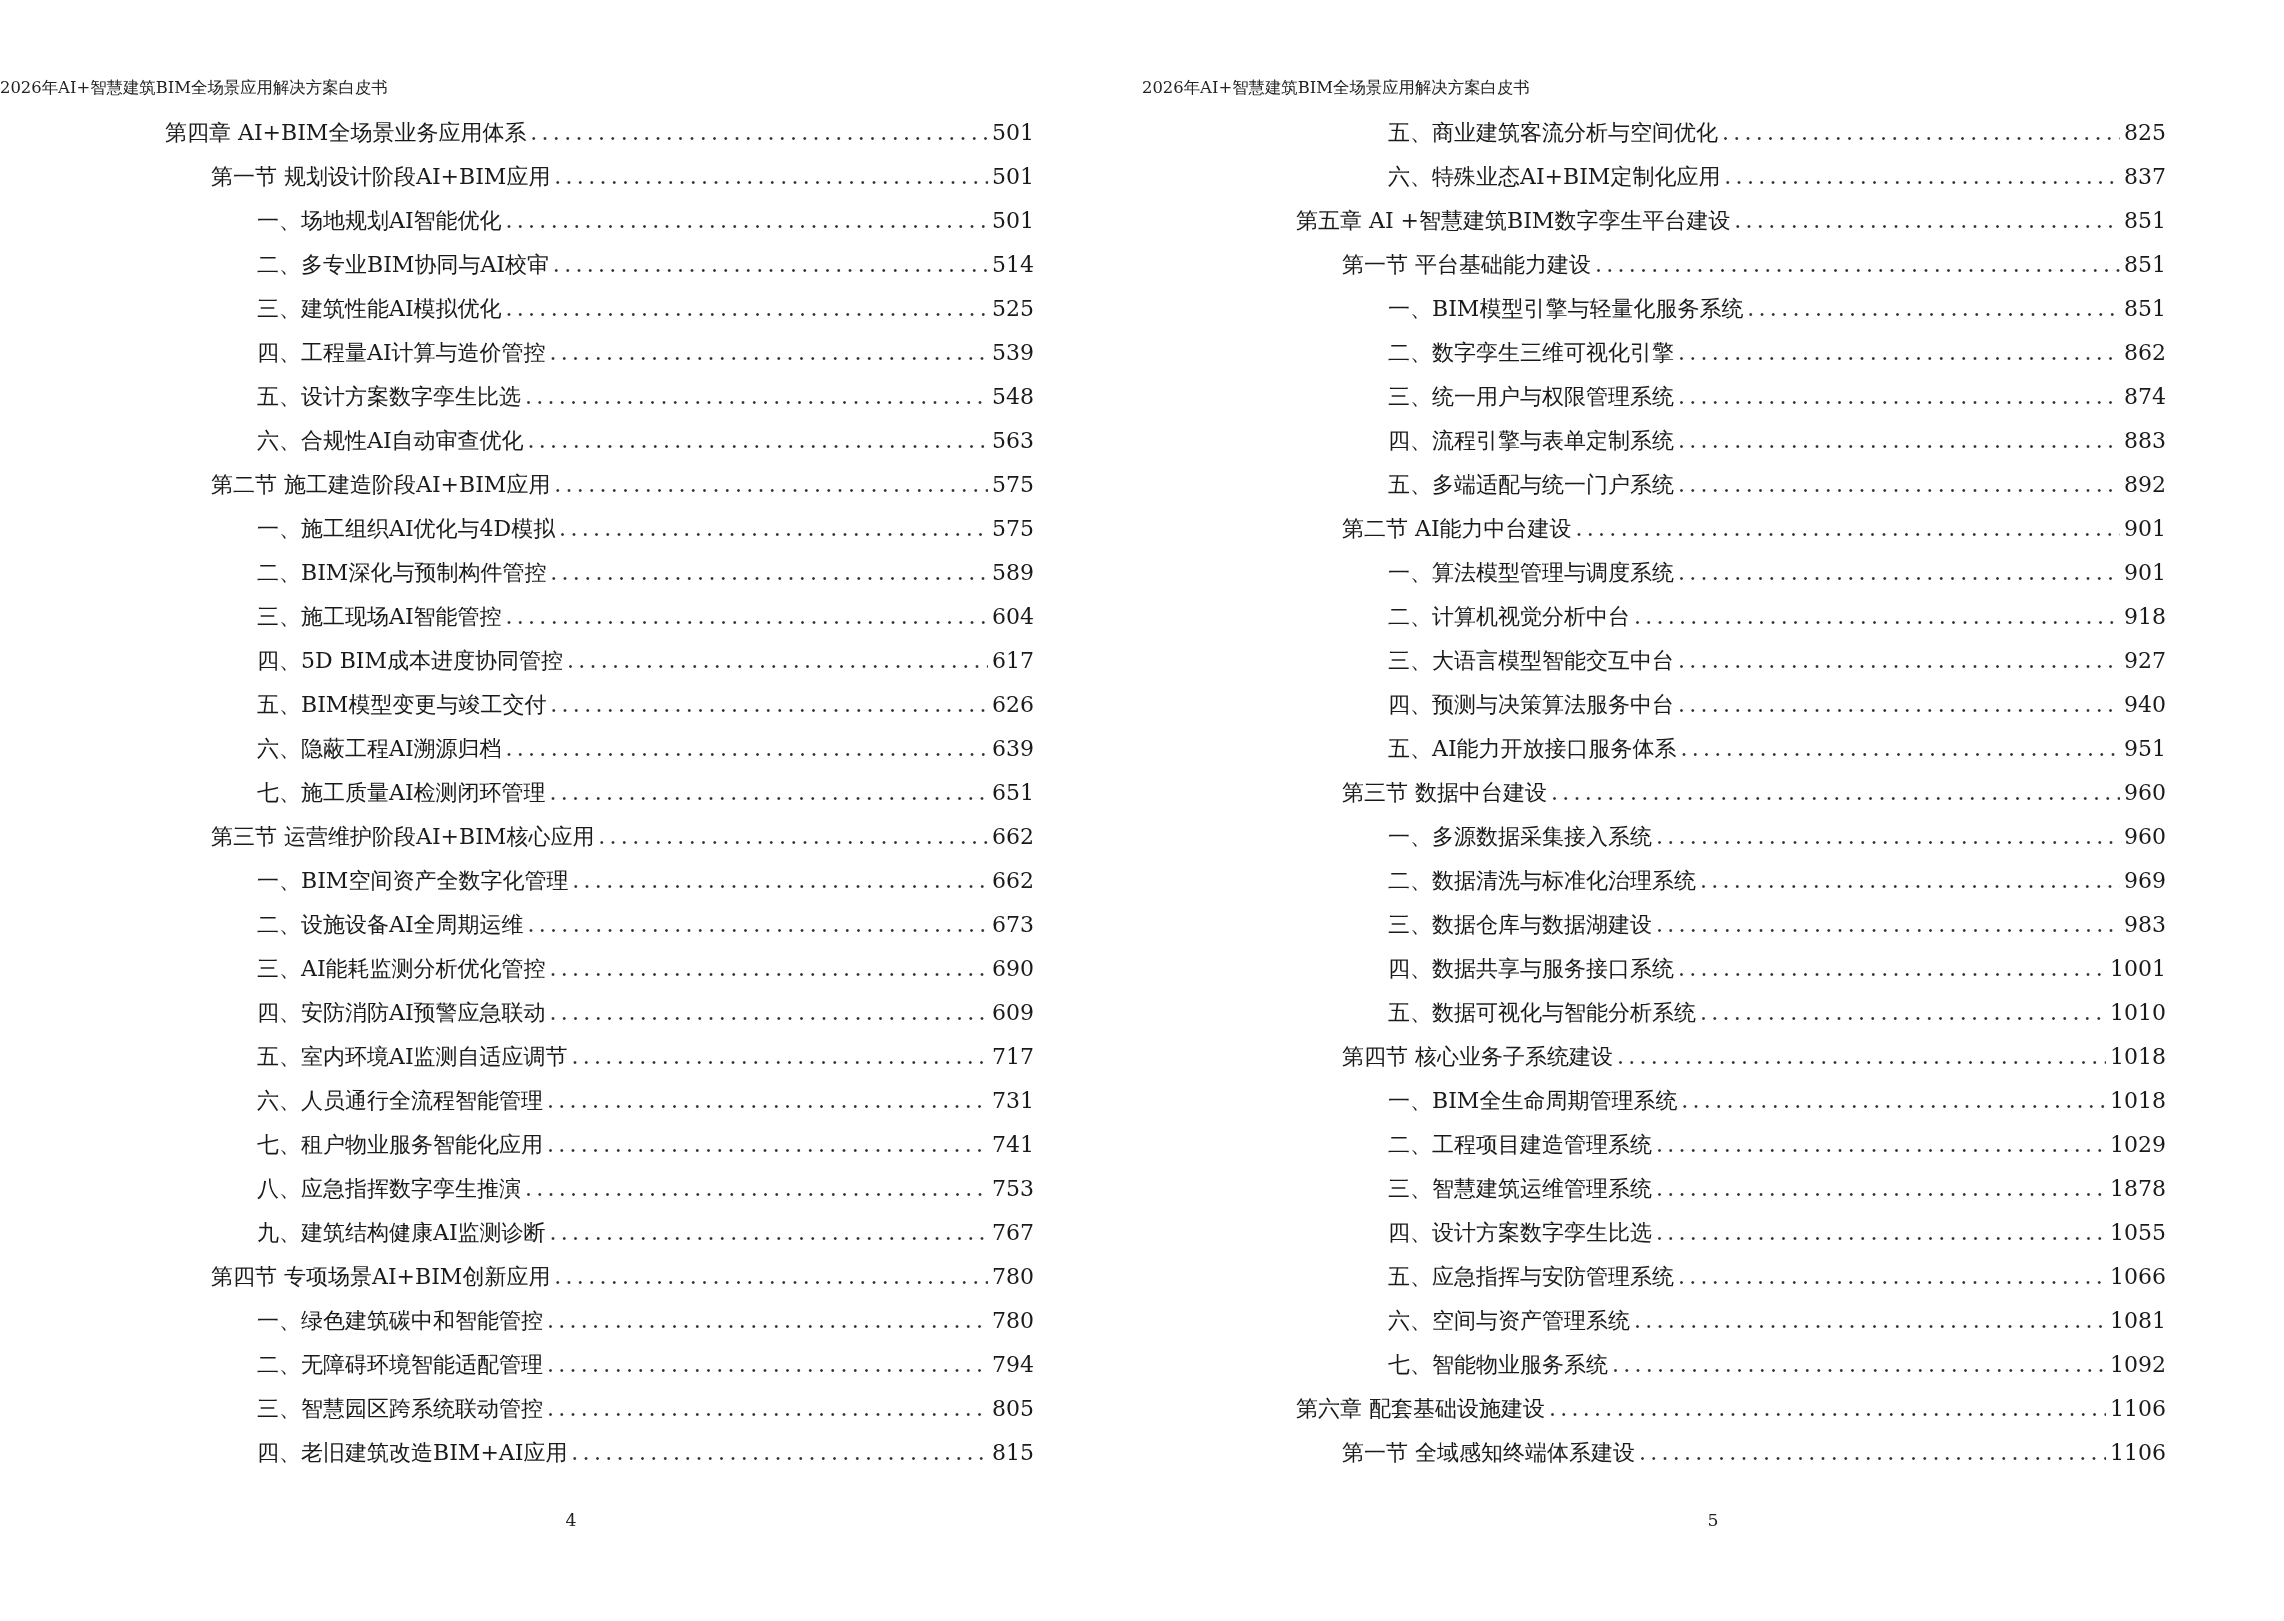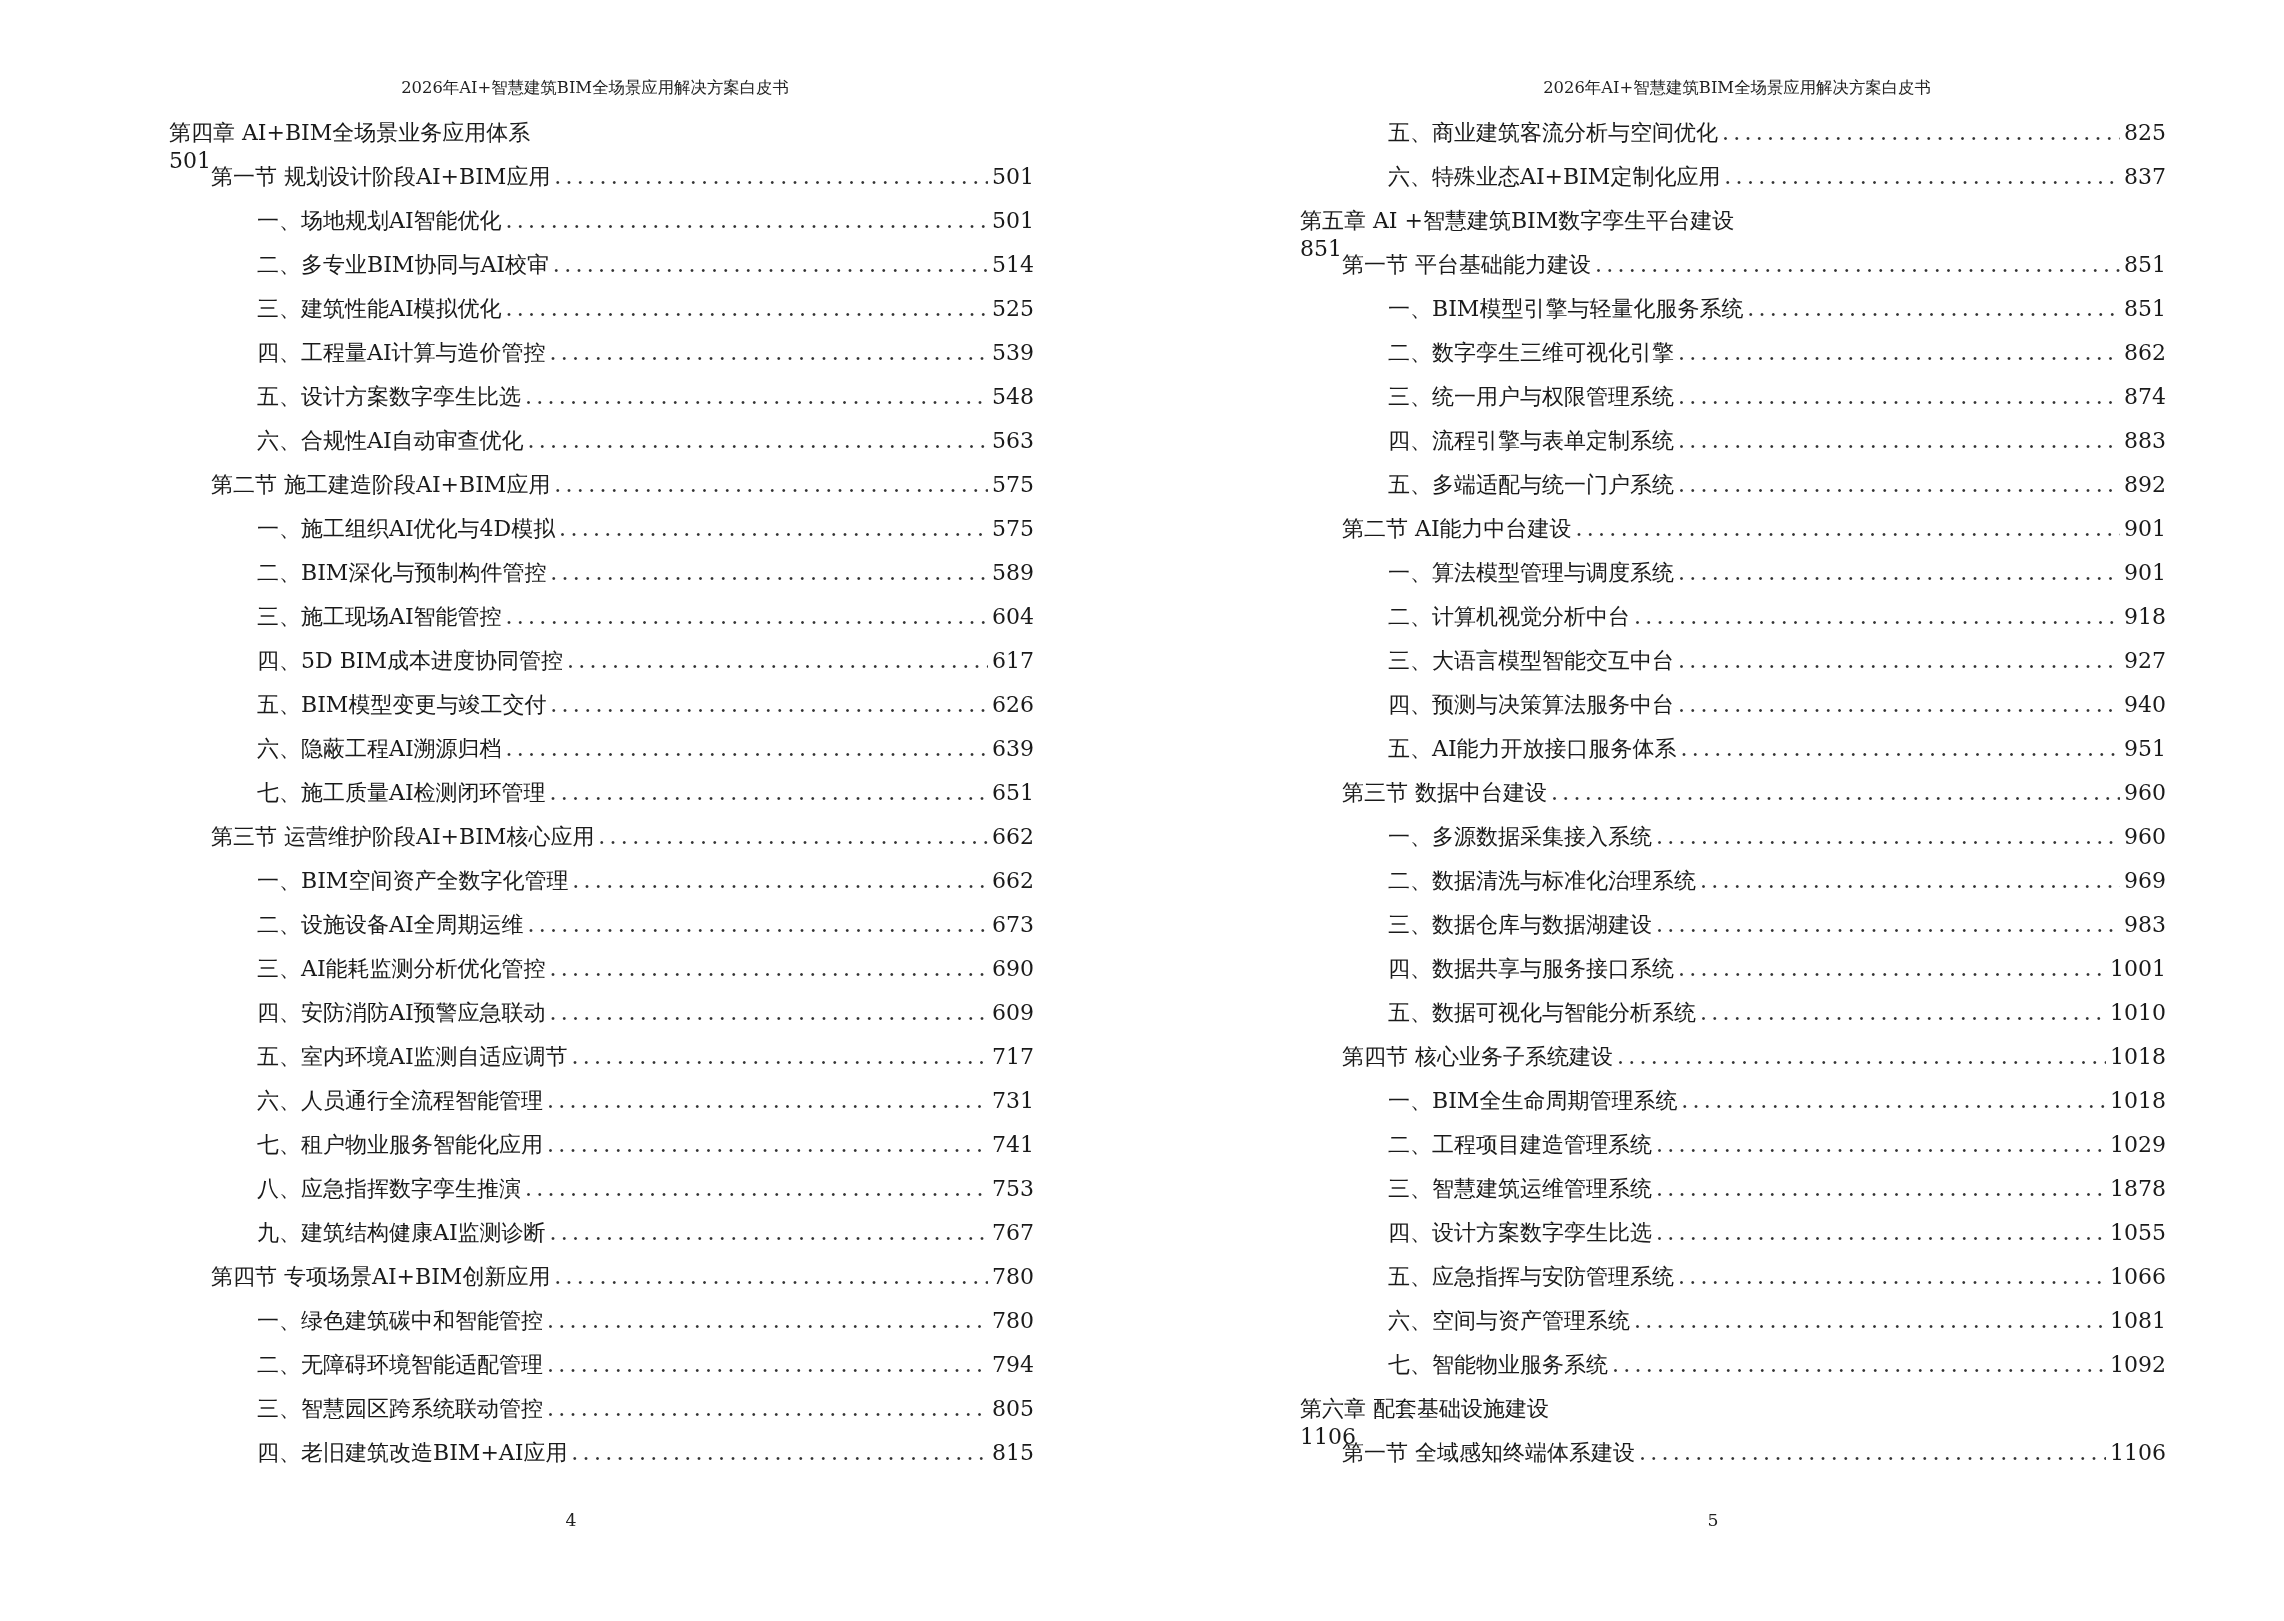--- a/index.html
+++ b/index.html
@@ -1,29 +1,29 @@
 <!DOCTYPE html>
 <html style="font-size:7.7px"><head>
 <meta charset="utf-8">
 <style>
   html, body { margin:0; padding:0; background:#ffffff; }
   body { width:2284px; height:1622px; position:relative; overflow:hidden;
          font-family:"DejaVu Serif","Liberation Serif",serif; color:#1a1a1a; }
   .page { position:absolute; top:0; height:1622px; width:1142px; }
   .page.left { left:0; }
   .page.right { left:1142px; }
-  .header { position:absolute; top:77px; left:0; width:100%; text-align:center;
-            font-size:16.4px; letter-spacing:0px; color:#222;padding-left:24px; }
+  .header { position:absolute; top:77px; left:0; width:100%; text-align:left;
+            font-size:16.4px; letter-spacing:0px; color:#222; }
   .footer { position:absolute; top:1510px; left:0; width:100%; text-align:center;
             font-size:17.3px; color:#222; }
   .toc { position:absolute; top:118px; list-style:none; margin:0; padding:0; }
   .page.left .toc { left:165px; width:869px; }
   .page.right .toc { left:154px; width:870px; }
   .row { display:flex; align-items:baseline; height:44px; font-size:22px; white-space:nowrap; }
-  .row.l1 { padding-left:0;flex-direction:column; }
+  .row.l1 { padding-left:0; }
   .row.l2 { padding-left:46px; }
   .row.l3 { padding-left:92px; }
   .title { flex:0 0 auto; }
   .leader { flex:1 1 auto; overflow:hidden; margin:0 3.9px; letter-spacing:4.3px; color:#333; }
   .leader::before { content:"........................................................................................................................................................................................................................................................"; }
   .pg { flex:0 0 auto; text-align:right; min-width:39px; }
 </style>
 </head>
 <body>
 

